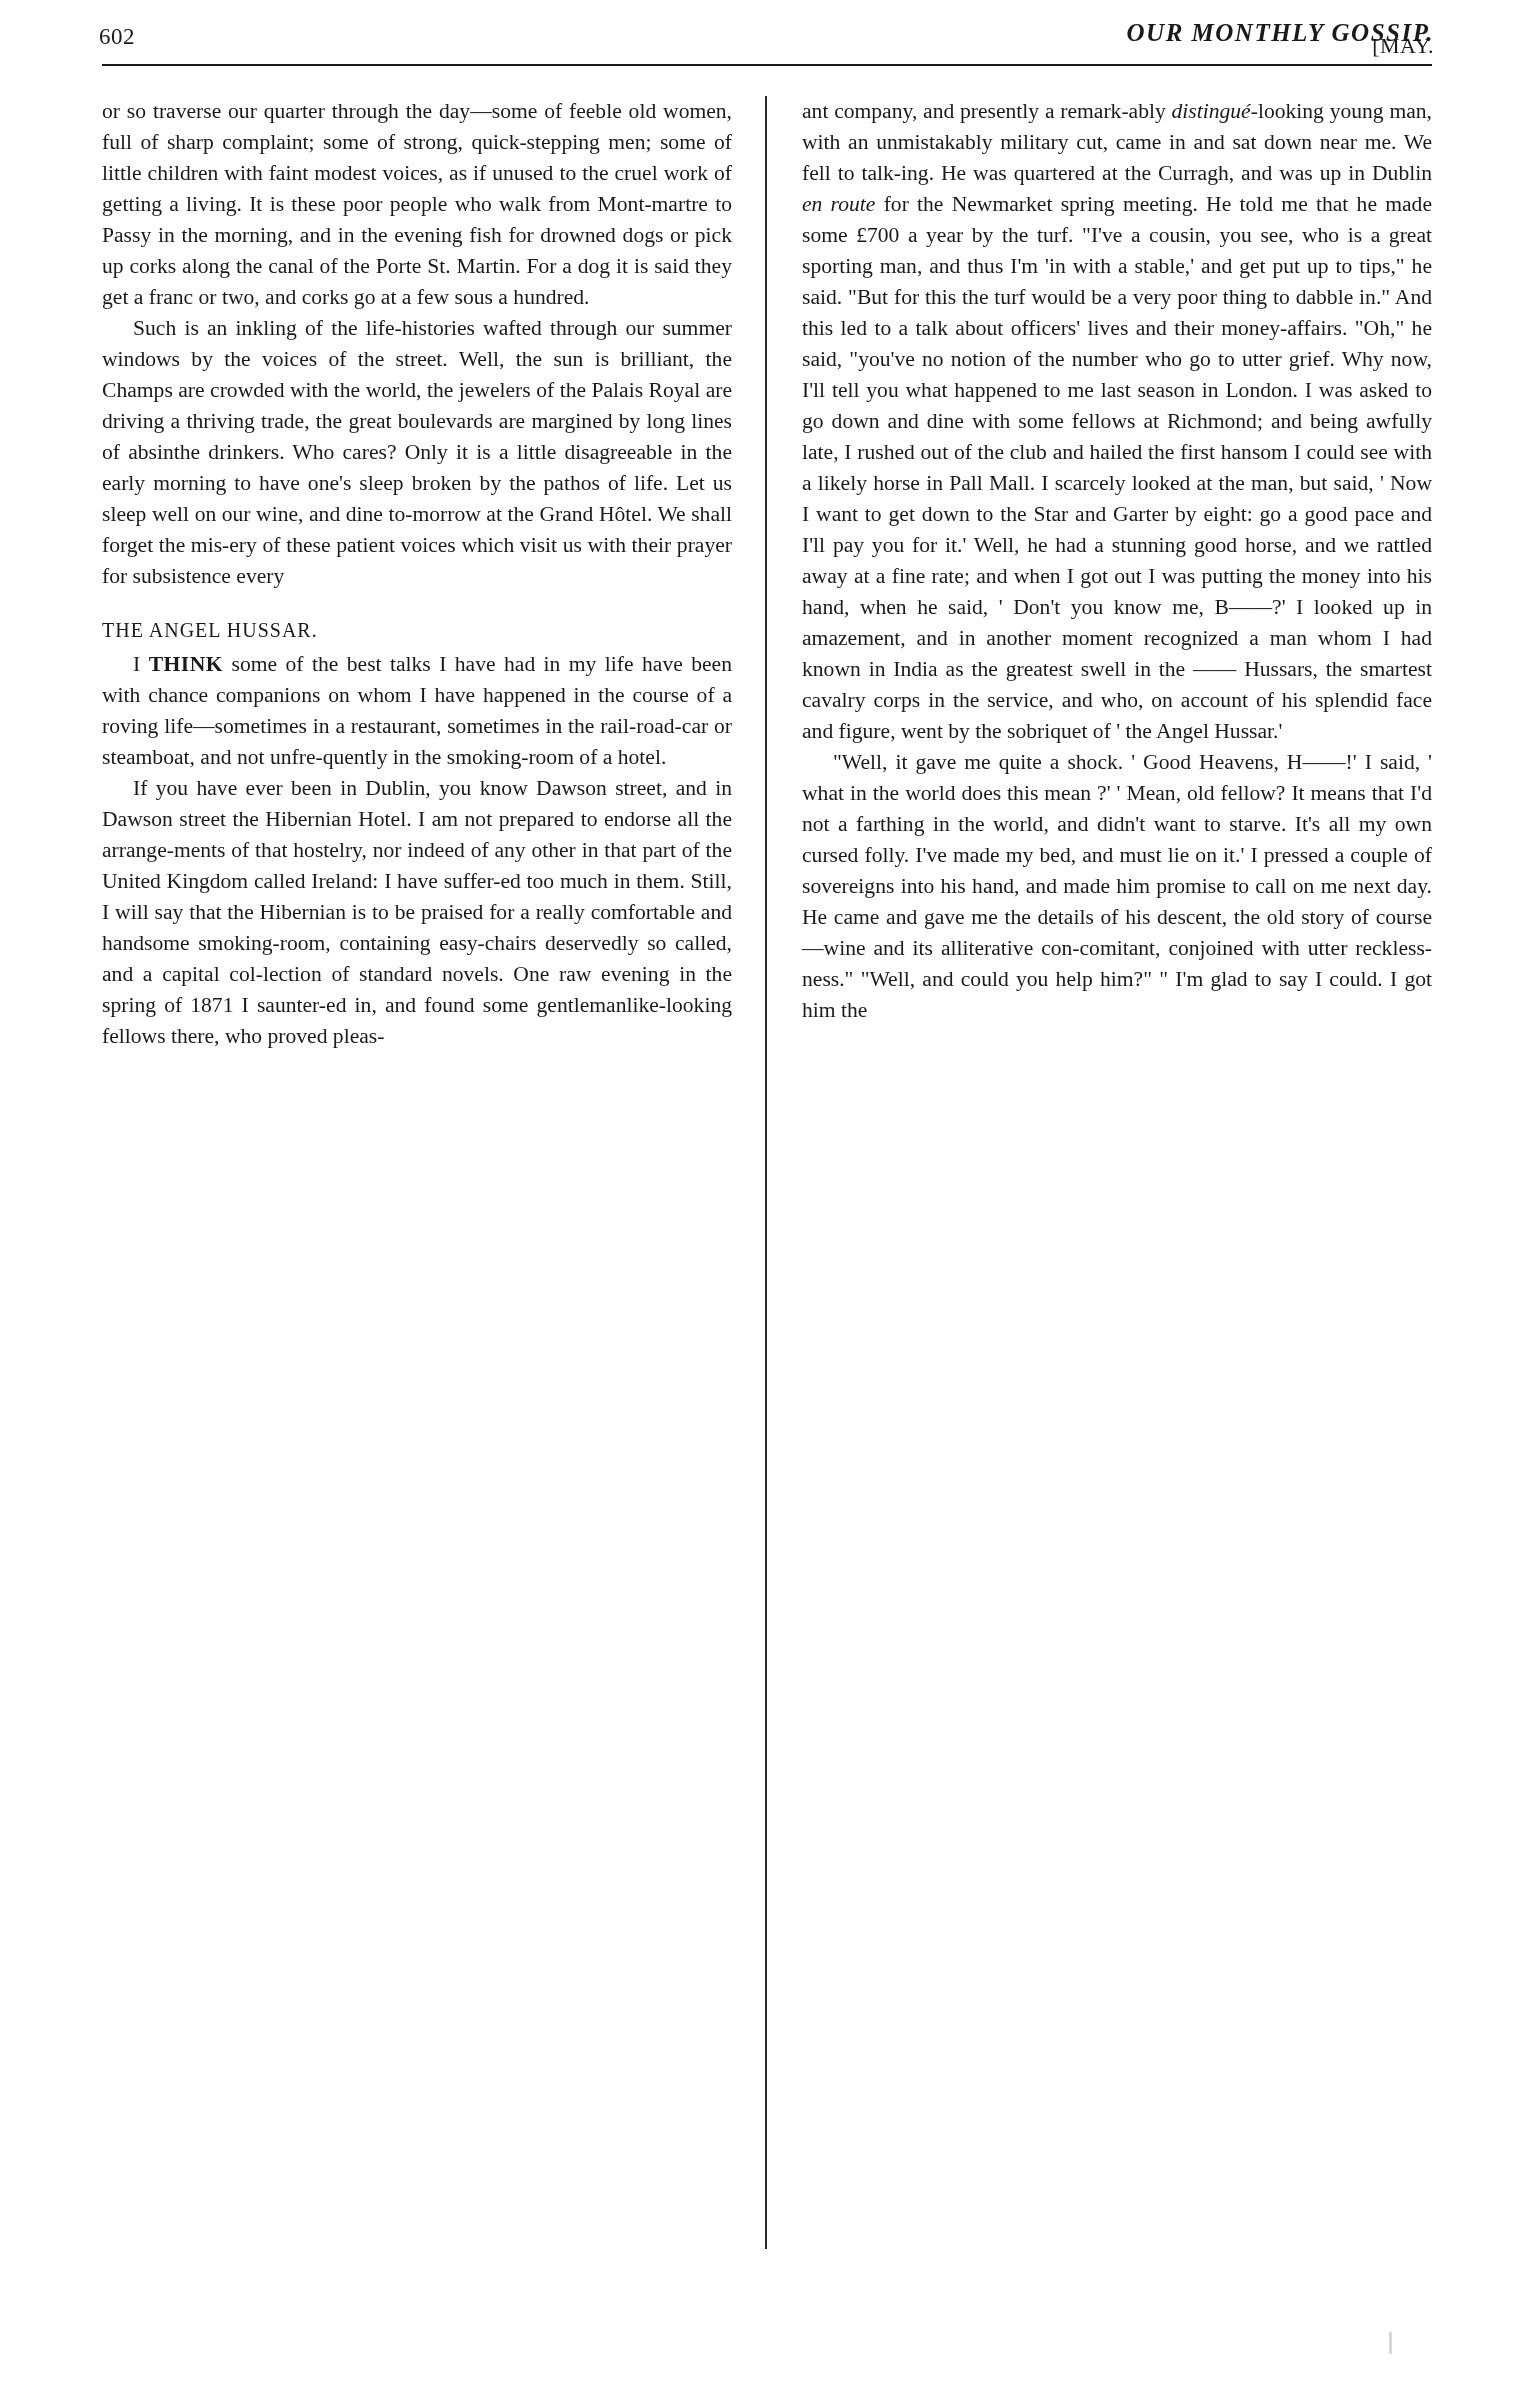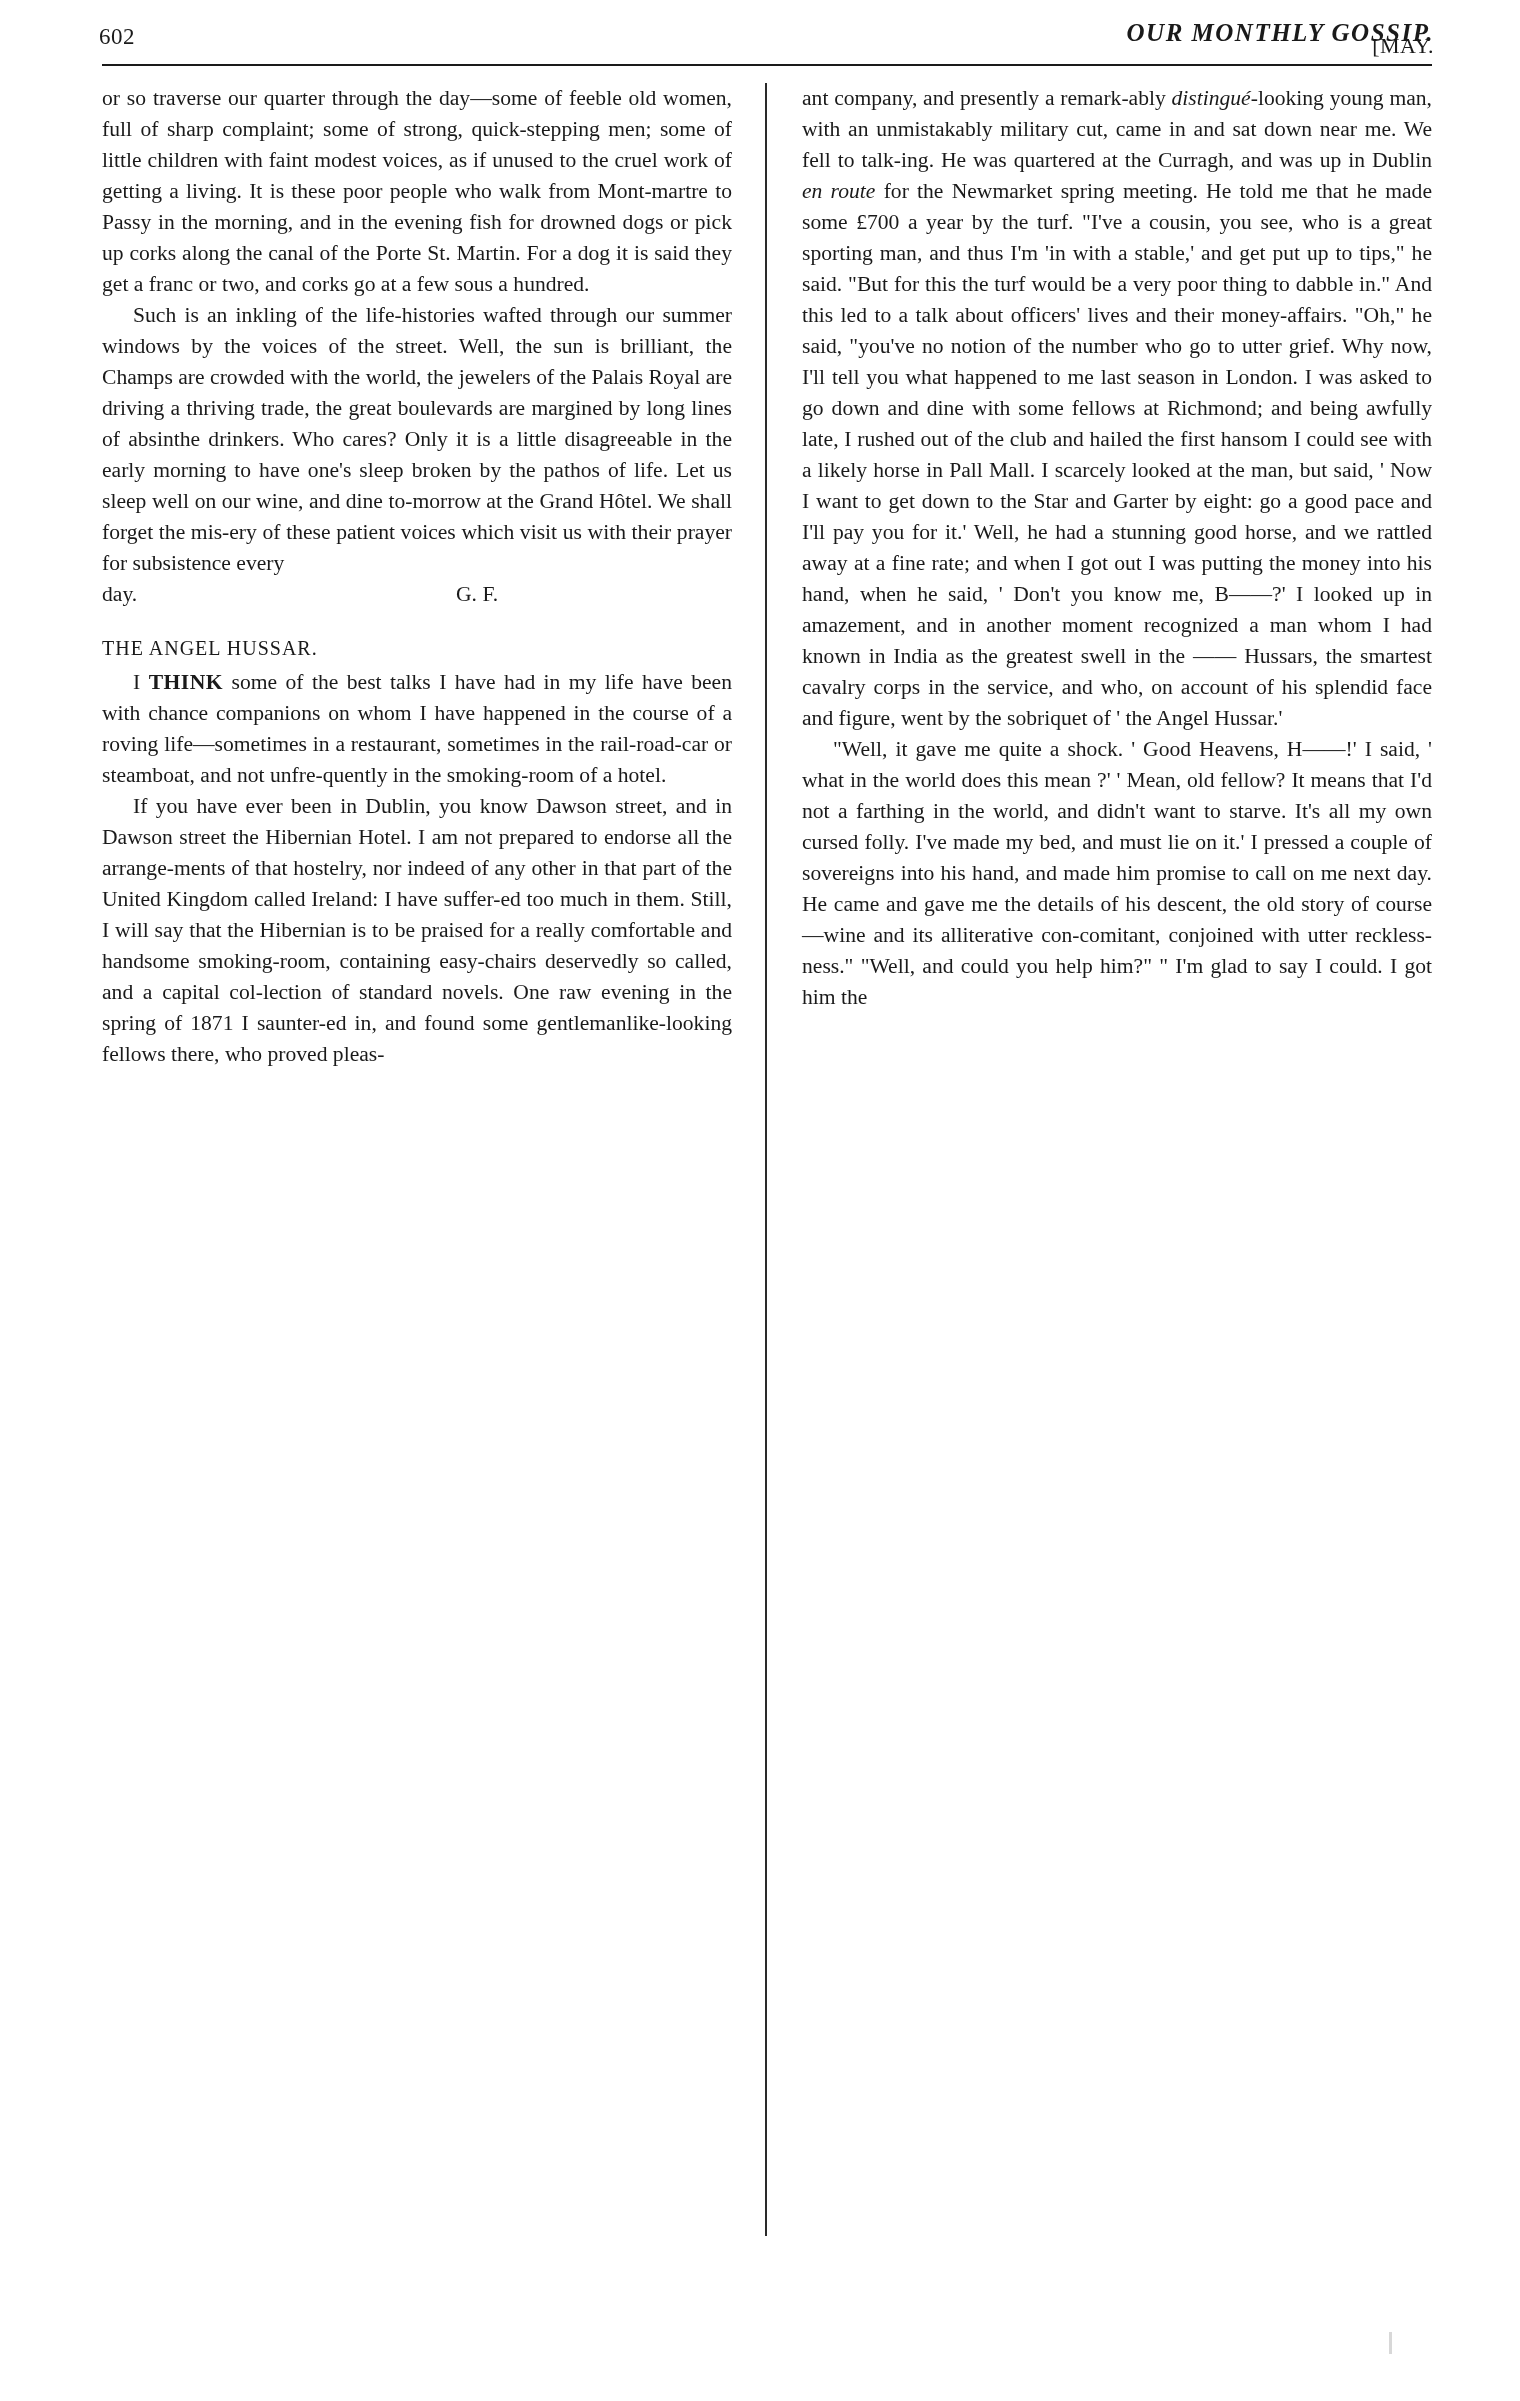--- a/index.html
+++ b/index.html
@@ -65,21 +65,21 @@
     left: 102px;
     top: 64px;
     width: 1330px;
     height: 2px;
     background: #1a1a1a;
   }
   
   .columns {
     position: absolute;
     left: 102px;
-    top: 83px;
+    top: 96px;
     width: 1330px;
     height: 2223px;
   }
   .col {
     position: absolute;
     top: 0;
     width: 630px;
     font-size: 21.6px;
     line-height: 31px;
     text-align: justify;
@@ -140,25 +140,20 @@
     <div class="signature">[MAY.</div>
   </div>
   <div class="rule"></div>
 
   <div class="columns">
     <div class="col-divider"></div>
 
     <div class="col col-left">
       <p class="noindent">or so traverse our quarter through the day—some of feeble old women, full of sharp complaint; some of strong, quick-stepping men; some of little children with faint modest voices, as if unused to the cruel work of getting a living.  It is these poor people who walk from Mont-martre to Passy in the morning, and in the evening fish for drowned dogs or pick up corks along the canal of the Porte St. Martin.  For a dog it is said they get a franc or two, and corks go at a few sous a hundred.</p>
       <p>Such is an inkling of the life-histories wafted through our summer windows by the voices of the street.  Well, the sun is brilliant, the Champs are crowded with the world, the jewelers of the Palais Royal are driving a thriving trade, the great boulevards are margined by long lines of absinthe drinkers.  Who cares? Only it is a little disagreeable in the early morning to have one's sleep broken by the pathos of life.  Let us sleep well on our wine, and dine to-morrow at the Grand Hôtel.  We shall forget the mis-ery of these patient voices which visit us with their prayer for subsistence every</p>
-      <p class="byline-line">
-        <span>day.</span>
-        <span class="spacer" style="width:308px;"></span>
-        <span class="sig-right">G. F.</span>
-      </p>
 
       <p class="sec-title">THE ANGEL HUSSAR.</p>
 
       <p>
         <span>I</span><span> </span><span class="sc">THINK</span><span> some of the best talks I have had in my life have been with chance companions on whom I have happened in the course of a roving life—sometimes in a restaurant, sometimes in the rail-road-car or steamboat, and not unfre-quently in the smoking-room of a hotel.</span>
       </p>
       <p>If you have ever been in Dublin, you know Dawson street, and in Dawson street the Hibernian Hotel.  I am not prepared to endorse all the arrange-ments of that hostelry, nor indeed of any other in that part of the United Kingdom called Ireland: I have suffer-ed too much in them.  Still, I will say that the Hibernian is to be praised for a really comfortable and handsome smoking-room, containing easy-chairs deservedly so called, and a capital col-lection of standard novels.  One raw evening in the spring of 1871 I saunter-ed in, and found some gentlemanlike-looking fellows there, who proved pleas-</p>
     </div>
 
     <div class="col col-right">

